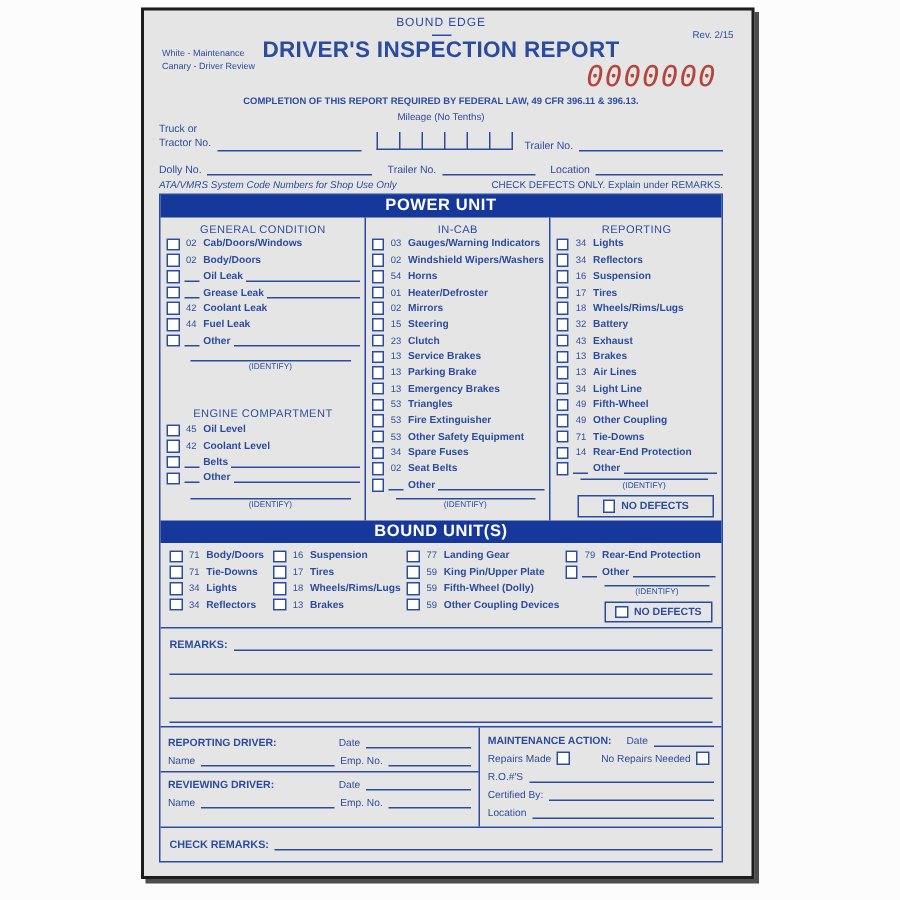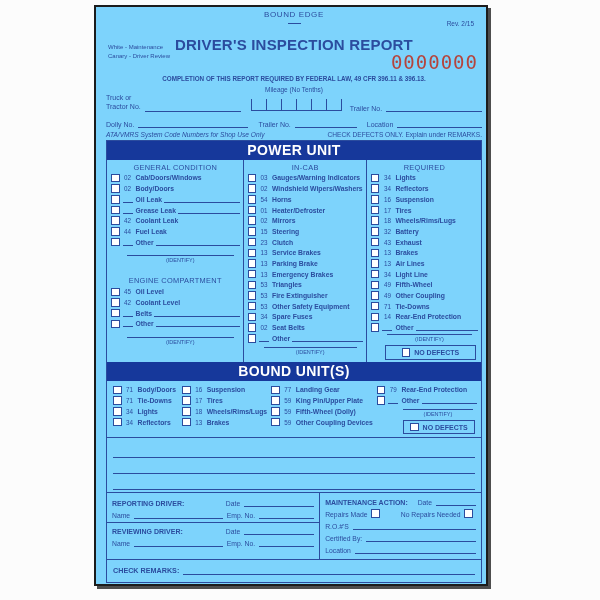--- a/index.html
+++ b/index.html
@@ -1,54 +1,54 @@
 <!DOCTYPE html>
 <html><head>
 <meta charset="utf-8">
 <style>
   html,body{margin:0;padding:0;background:#fcfcfc;}
   .canvas{width:600px;height:600px;position:relative;font-family:"Liberation Sans",sans-serif;overflow:hidden;}
-  .page{position:absolute;left:94px;top:5px;width:376px;height:574px;background:#7dd3fc;
-        border:2px solid #1c1c1c;box-shadow:3px 3px 0 0 #4d4d4d;padding:3px 4px 0 10px;
+  .page{position:absolute;left:94px;top:5px;width:376px;height:574px;background:#e5e5e5;
+        border:2px solid #1c1c1c;box-shadow:3px 3px 0 0 #4d4d4d;padding:3px 19px 0 10px;
         color:#2b4c9e;overflow:hidden;}
   .bound-edge{text-align:center;font-size:8px;letter-spacing:.6px;}
   .dash{width:13px;border-bottom:1.2px solid #2b4c9e;margin:4px auto 0;}
   .rev{position:absolute;top:13px;right:12px;font-size:6.5px;}
-  .head{position:relative;margin-top:12px;}
+  .head{position:relative;margin-top:1px;}
   .copies{position:absolute;left:2px;top:7px;font-size:6px;line-height:1.5;}
   .title{text-align:center;font-weight:bold;font-size:15px;letter-spacing:.2px;}
   .serial{text-align:right;font-family:"DejaVu Sans Mono",monospace;font-size:19px;
-          letter-spacing:1px;margin:0 4px 0 0;line-height:1;}
+          letter-spacing:1px;margin:0 4px 0 0;line-height:1;font-style:italic;}
   .law{text-align:center;font-size:6.3px;font-weight:bold;margin-top:3px;}
   .mileage-label{text-align:center;font-size:6.5px;margin-top:4px;}
   .frow{display:flex;align-items:flex-end;font-size:7px;margin-top:1px;}
   .ul{border-bottom:1px solid #2b4c9e;height:8px;}
   .grow{flex:1;}
   .comb{display:flex;margin:0 8px 1px 8px;}
   .comb div{width:14px;height:11px;border-left:1.1px solid #2b4c9e;border-bottom:1.1px solid #2b4c9e;}
   .comb div:last-child{border-right:1.1px solid #2b4c9e;}
   .two-line{line-height:1.25;}
   .row2{display:flex;align-items:flex-end;font-size:7px;margin-top:7px;}
   .noterow{display:flex;justify-content:space-between;font-size:6.6px;margin-top:3px;align-items:flex-end;}
   .italic{font-style:italic;}
   .mainbox{border:1.6px solid #2b4c9e;margin-top:2px;}
-  .banner{background:#16389b;color:#fff;font-weight:bold;text-align:center;font-size:14px;
+  .banner{background:#16389b;color:#fff;font-weight:bold;text-align:center;font-size:11px;
           letter-spacing:.4px;padding:1px 0 2px;}
   .pu-grid{display:grid;grid-template-columns:36.5% 33% 30.5%;}
   .pu-col{padding:2px 3px 2px 4px;min-height:194px;box-sizing:border-box;}
   .pu-col.sep{border-right:1px solid #2b4c9e;}
   .col-head{font-size:7.4px;letter-spacing:.3px;margin:1px 0 2px;text-align:center;}
   .item{display:flex;align-items:center;margin:2.2px 0;font-size:6.8px;}
   .cb{width:6.5px;height:6.5px;border:1px solid #2b4c9e;flex:none;margin-right:3px;background:#fff;}
   .code{width:10px;text-align:center;font-size:6.3px;flex:none;margin-right:3px;}
   .code.blank{border-bottom:.9px solid #2b4c9e;height:6px;}
   .lbl{font-weight:bold;white-space:nowrap;}
   .fill{flex:1;border-bottom:.9px solid #2b4c9e;height:6px;margin-left:2px;min-width:8px;}
   .identify{border-top:.9px solid #2b4c9e;text-align:center;font-size:5.5px;margin:9px 6px 0 16px;padding-top:1px;}
-  .gap-head{margin-top:13px;}
+  .gap-head{margin-top:23px;}
   .nodefects{border:1px solid #2b4c9e;display:flex;align-items:center;justify-content:center;
              font-size:7px;font-weight:bold;margin:3px 2px 0 14px;padding:2px 0;}
   .nodefects .cb{margin-right:4px;}
   .towed-grid{display:grid;grid-template-columns:19% 24.5% 29% 27.5%;padding:3px 4px 3px 6px;}
   .remarks{border-top:1.6px solid #2b4c9e;padding:4px 6px 2px;}
   .remarks-row{display:flex;align-items:flex-end;font-size:7.2px;font-weight:bold;}
   .rline{border-bottom:1px solid #2b4c9e;height:15px;}
   .bottom{border-top:1.6px solid #2b4c9e;display:grid;grid-template-columns:57% 43%;}
   .bl{border-right:1px solid #2b4c9e;padding:2px 5px 2px 5px;}
   .br{padding:2px 5px 2px 5px;}
@@ -322,21 +322,21 @@
                 <span class="cb"></span>
                 <span class="code blank"></span>
                 <span class="lbl">Other</span>
                 <span class="fill"></span>
               </div>
             </div>
           <div class="identify" style="margin-top:4px">(IDENTIFY)</div>
         </div>
 
         <div class="pu-col">
-          <div class="col-head">REQUIRED</div>
+          <div class="col-head">REPORTING</div>
           <div>
 
               <div class="item">
                 <span class="cb"></span>
                 <span class="code">34</span>
                 <span class="lbl">Lights</span>
 
               </div>
 
               <div class="item">
@@ -545,20 +545,24 @@
             </div>
           <div class="idline-sm">(IDENTIFY)</div>
           <div class="nodefects" style="margin-left:26px">
             <span class="cb"></span>
             <span>NO DEFECTS</span>
           </div>
         </div>
       </div>
 
       <div class="remarks">
+        <div class="remarks-row">
+          <span>REMARKS:</span>
+          <span class="ul grow ml4" style="height:10px"></span>
+        </div>
         <div class="rline"></div>
         <div class="rline"></div>
         <div class="rline"></div>
       </div>
 
       <div class="bottom">
         <div class="bl">
           <div class="srow">
             <b>REPORTING DRIVER:</b>
             <span class="grow"></span>

